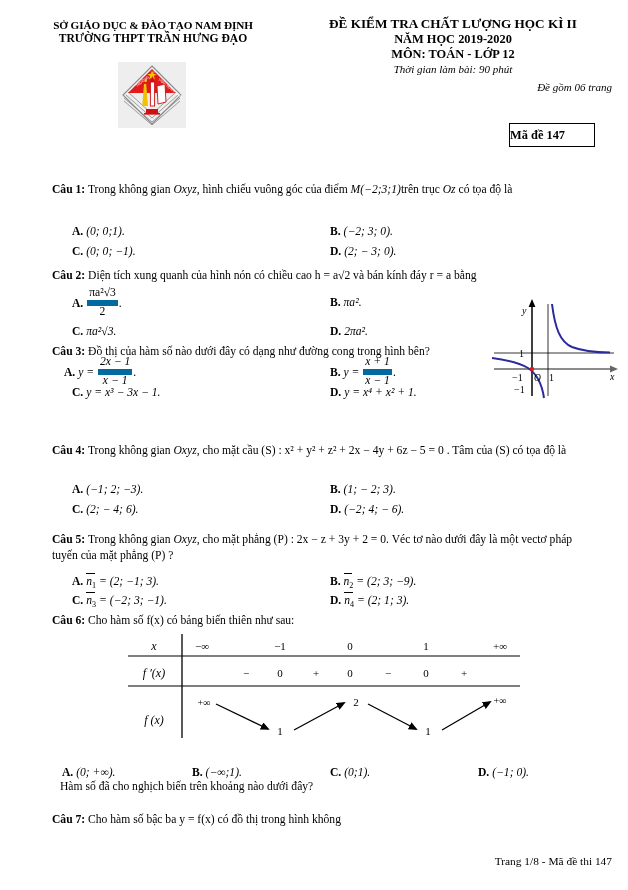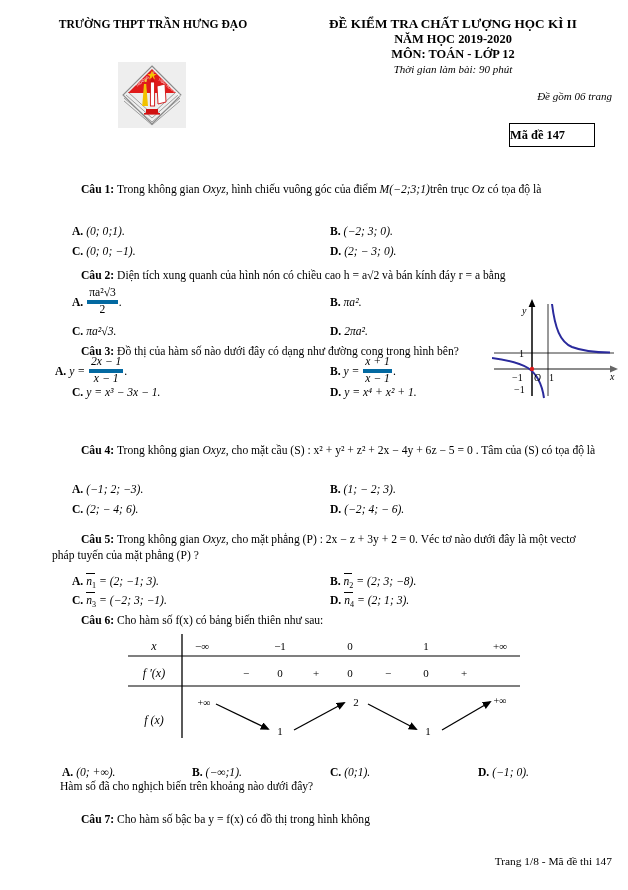--- a/index.html
+++ b/index.html
@@ -74,21 +74,21 @@
     font-size: 11px;
     font-style: italic;
     line-height: 15px;
   }
   .exam-pages {
     font-size: 11px;
     font-style: italic;
     line-height: 15px;
     text-align: right;
     padding-right: 6px;
-    margin-top: 12px;
+    margin-top: 3px;
   }
 
   
   .code-box {
     position: absolute;
     left: 509px; top: 123px;
     width: 84px; height: 22px;
     border: 1.6px solid #000;
     display: flex;
     align-items: center;
@@ -110,40 +110,40 @@
   .qbody {
     position: absolute;
     left: 0; top: 0;
     width: 628px;
   }
   .q {
     position: absolute;
     font-size: 11.6px;
     line-height: 15.5px;
   }
-  .q b { font-weight: bold; margin-left: 29px; }
+  .q b { font-weight: bold; }
   .opt {
     position: absolute;
     font-size: 11.6px;
     white-space: nowrap;
   }
   .lbl { font-weight: bold; }
 
   
   i.m { font-style: italic; }
   .frac {
     display: inline-block;
     vertical-align: middle;
     text-align: center;
     line-height: 1.08;
     margin: 0 1px;
     position: relative;
     top: -0.15em;
   }
-  .frac .num { display: block; padding: 0 2px; border-bottom: 4px solid #0369a1; }
+  .frac .num { display: block; padding: 0 2px; border-bottom: 6px solid #0369a1; }
   .frac .den { display: block; padding: 0 2px; }
   .vecn {
     display: inline-block;
     position: relative;
     font-style: italic;
   }
   .vecn::before {
     content: "";
     position: absolute;
     left: 0; right: 1px; top: -2px;
@@ -175,20 +175,21 @@
   }
 </style>
 </head>
 <body>
 
 <div class="page">
 
   <div class="header">
 
     <div class="school-block">
+      <div class="school-line1">SỞ GIÁO DỤC &amp; ĐÀO TẠO NAM ĐỊNH</div>
       <div class="school-line2">TRƯỜNG THPT TRẦN HƯNG ĐẠO</div>
     </div>
 
     <div class="logo-wrap">
       <svg width="68" height="66" viewBox="0 0 68 66">
 
         <g stroke="#7a7a7a" stroke-width="0.7" fill="none">
           <path d="M6 36 L34 60 L62 36"></path>
           <path d="M6 39 L34 63 L62 39"></path>
           <path d="M8 33 L34 56 L60 33"></path>
@@ -275,21 +276,21 @@
     </div>
     <div class="opt" style="left:330px; top:325px;">
       <span class="lbl">D.</span>
       <i class="m">2πa².</i>
     </div>
 
     <div class="q" style="left:52px; top:344px; width:440px;">
       <b>Câu 3:</b>
       <span>Đồ thị của hàm số nào dưới đây có dạng như đường cong trong hình bên?</span>
     </div>
-    <div class="opt" style="left:55px; top:358px;">
+    <div class="opt" style="left:64px; top:358px;">
       <span class="lbl">A.</span>
       <i class="m">y =</i>
       <span class="frac">
         <span class="num"><i class="m">2x − 1</i></span>
         <span class="den"><i class="m">x − 1</i></span>
       </span><span>.</span>
     </div>
     <div class="opt" style="left:330px; top:358px;">
       <span class="lbl">B.</span>
       <i class="m">y =</i>
@@ -331,21 +332,21 @@
     <div class="q" style="left:52px; top:532px; width:545px;">
       <b>Câu 5:</b>
       <span>Trong không gian  </span><i class="m">Oxyz</i><span>, cho mặt phẳng (P) : 2x − z + 3y + 2 = 0. Véc tơ nào dưới đây là một vectơ pháp tuyến của mặt phẳng (P) ?</span>
     </div>
     <div class="opt" style="left:72px; top:575px;text-align:center;">
       <span class="lbl">A.</span>
       <span class="vecn"><span>n</span><span class="sub">1</span></span><i class="m"> = (2; −1; 3).</i>
     </div>
     <div class="opt" style="left:330px; top:575px;">
       <span class="lbl">B.</span>
-      <span class="vecn"><span>n</span><span class="sub">2</span></span><i class="m"> = (2; 3; −8).</i>
+      <span class="vecn"><span>n</span><span class="sub">2</span></span><i class="m"> = (2; 3; −9).</i>
     </div>
     <div class="opt" style="left:72px; top:594px;">
       <span class="lbl">C.</span>
       <span class="vecn"><span>n</span><span class="sub">3</span></span><i class="m"> = (−2; 3; −1).</i>
     </div>
     <div class="opt" style="left:330px; top:594px;">
       <span class="lbl">D.</span>
       <span class="vecn"><span>n</span><span class="sub">4</span></span><i class="m"> = (2; 1; 3).</i>
     </div>
 

